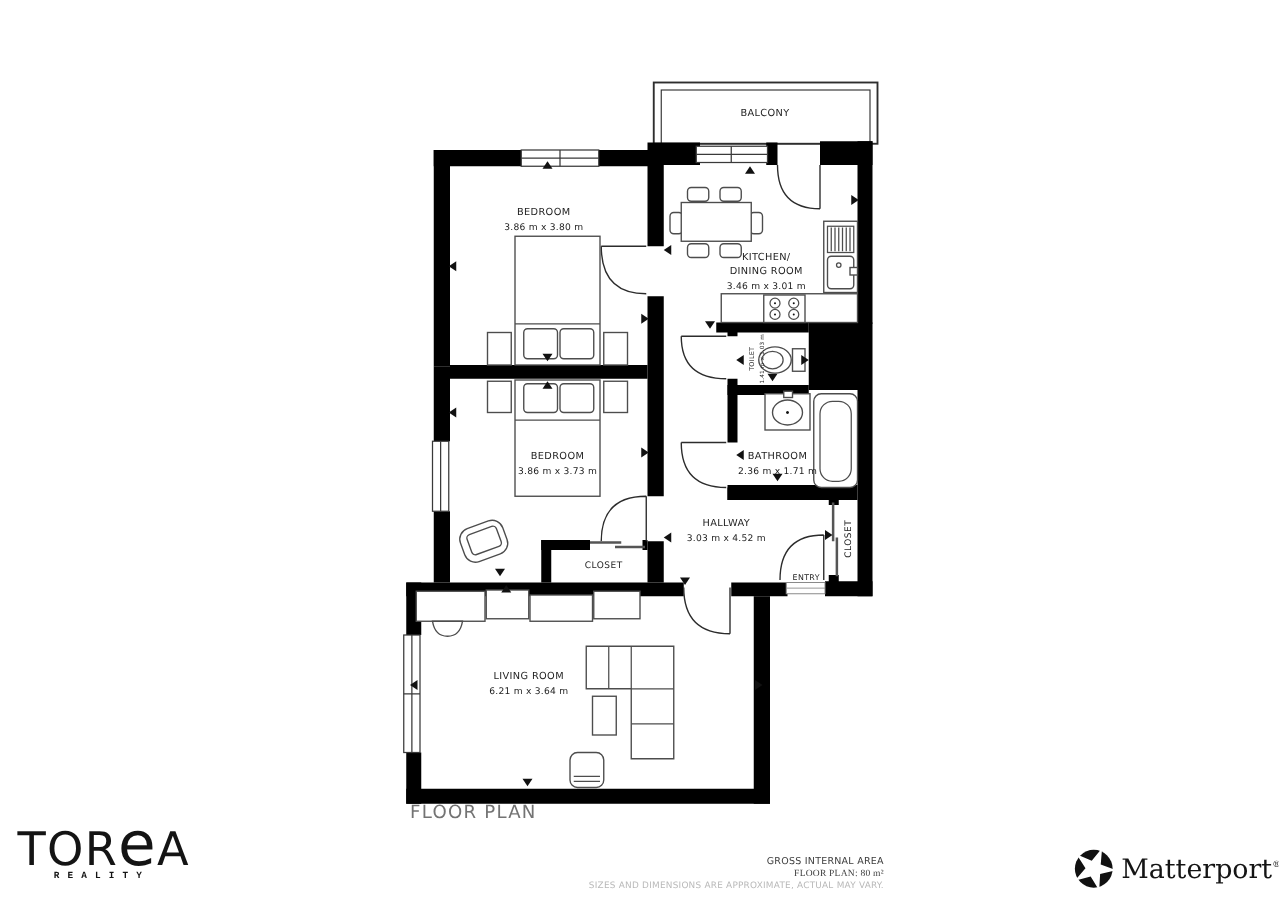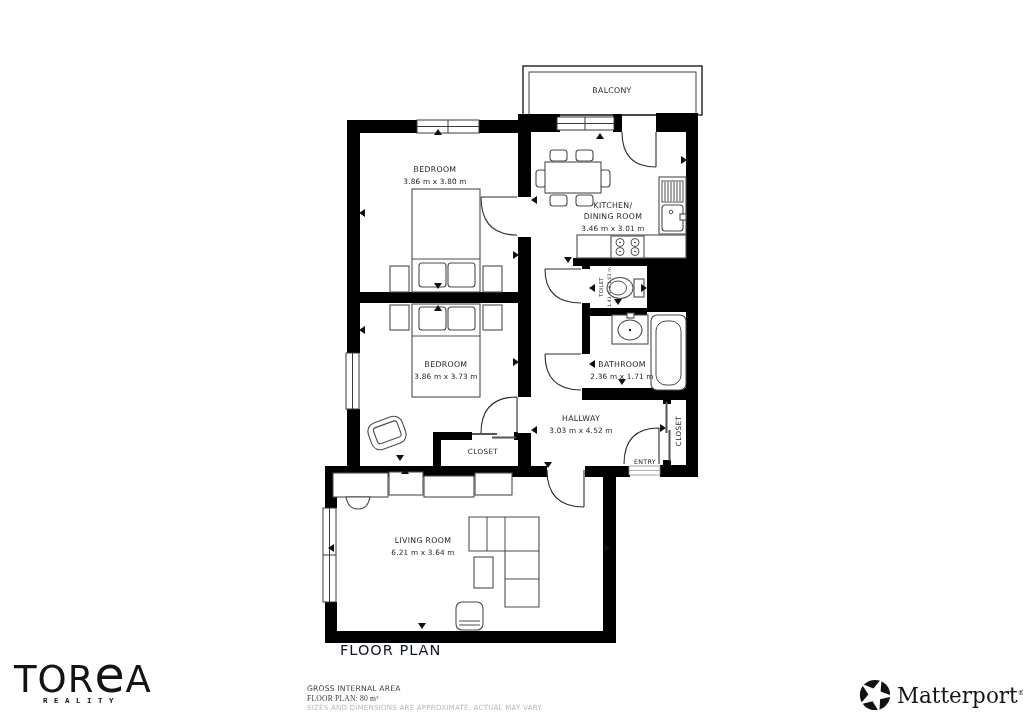--- a/index.html
+++ b/index.html
@@ -6,22 +6,22 @@
   #canvas{position:relative;width:1023px;height:724px;background:#ffffff;overflow:hidden;
           font-family:"DejaVu Sans","Liberation Sans",sans-serif;}
   svg text{font-family:"DejaVu Sans","Liberation Sans",sans-serif;fill:#1e1e1e;}
   .room-label{font-size:7.8px;letter-spacing:0.3px;}
   .room-dims{font-size:7.3px;letter-spacing:0.2px;}
   .tiny-label{font-size:5.2px;letter-spacing:0.2px;}
   .tiny-dims{font-size:4.6px;letter-spacing:0.1px;}
   .entry-label{font-size:6.3px;letter-spacing:0.3px;}
   .closet-label{font-size:7.2px;letter-spacing:0.4px;}
 
-  .floor-title{position:absolute;left:340px;top:642px;font-size:14.5px;letter-spacing:1px;color:#0f172a;}
-  .footer{position:absolute;left:307px;top:684px;width:400px;text-align:left;line-height:1.28;}
+  .floor-title{position:absolute;left:328px;top:642px;font-size:14.5px;letter-spacing:1px;color:#737373;}
+  .footer{position:absolute;left:307px;top:684px;width:400px;text-align:right;line-height:1.28;}
   .footer .l1{font-size:7.6px;color:#3d3d3d;letter-spacing:0.2px;}
   .footer .l2{font-size:7.6px;color:#3d3d3d;letter-spacing:0.2px;font-family:Liberation Serif, serif;}
   .footer .l3{font-size:7.1px;color:#b9b9b9;letter-spacing:0.2px;}
 
   .torea{position:absolute;left:14px;top:662px;color:#141414;}
   .torea .name{font-weight:normal;font-size:37px;letter-spacing:1px;line-height:36px;white-space:nowrap;}
   .torea .name .bigE{font-size:49px;line-height:0;}
   .torea .sub{font-weight:bold;font-size:7.5px;letter-spacing:6.5px;margin:-1px 0 0 29px;color:#141414;font-family:Liberation Mono, monospace;}
 
   .matterport{position:absolute;left:858px;top:678px;display:flex;align-items:center;gap:5px;color:#141414;}

